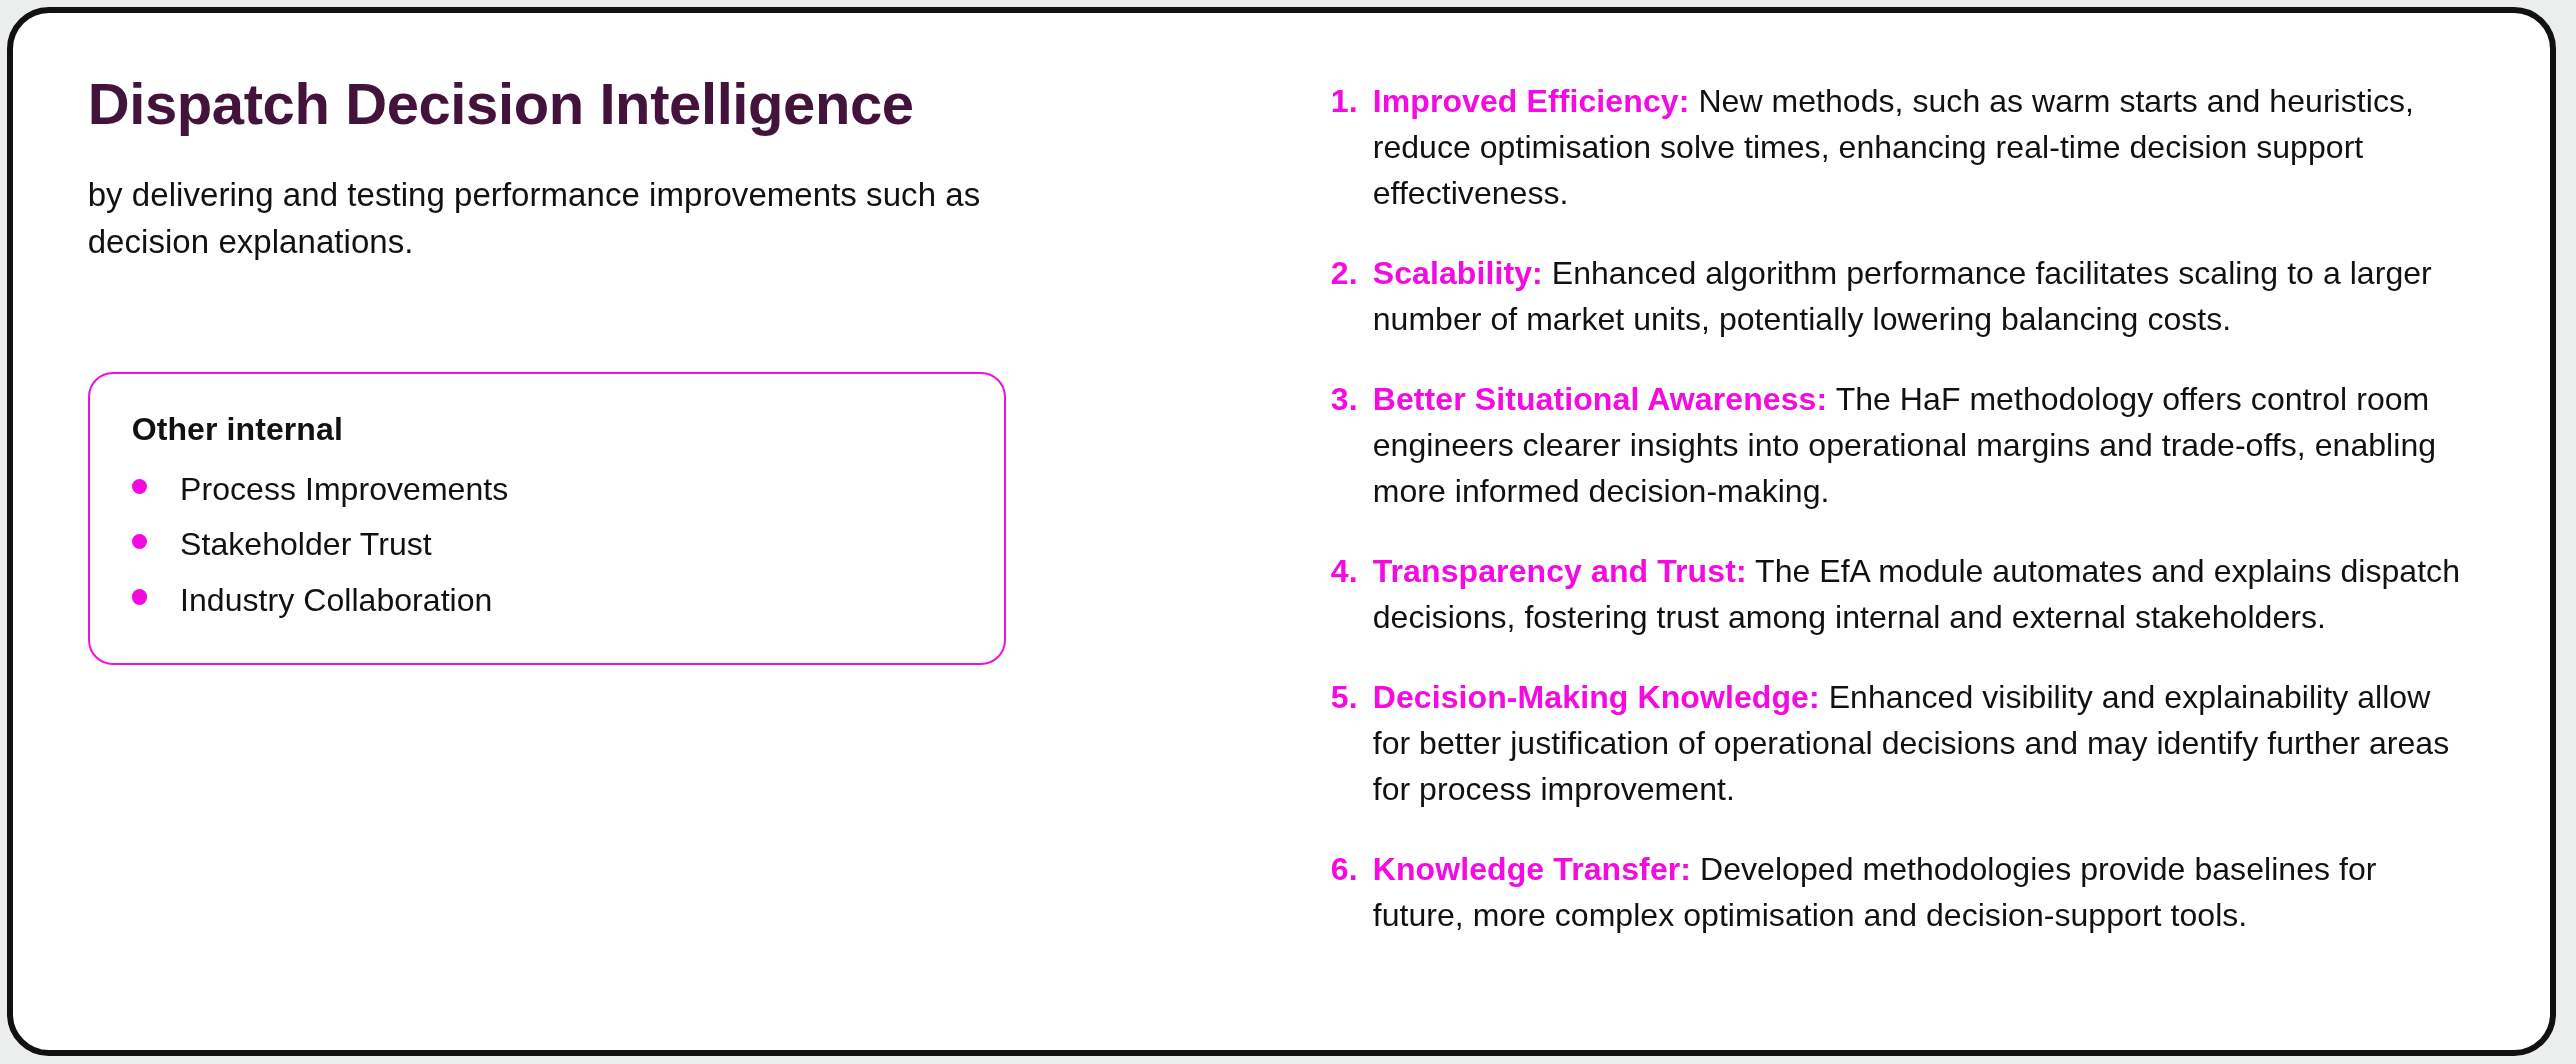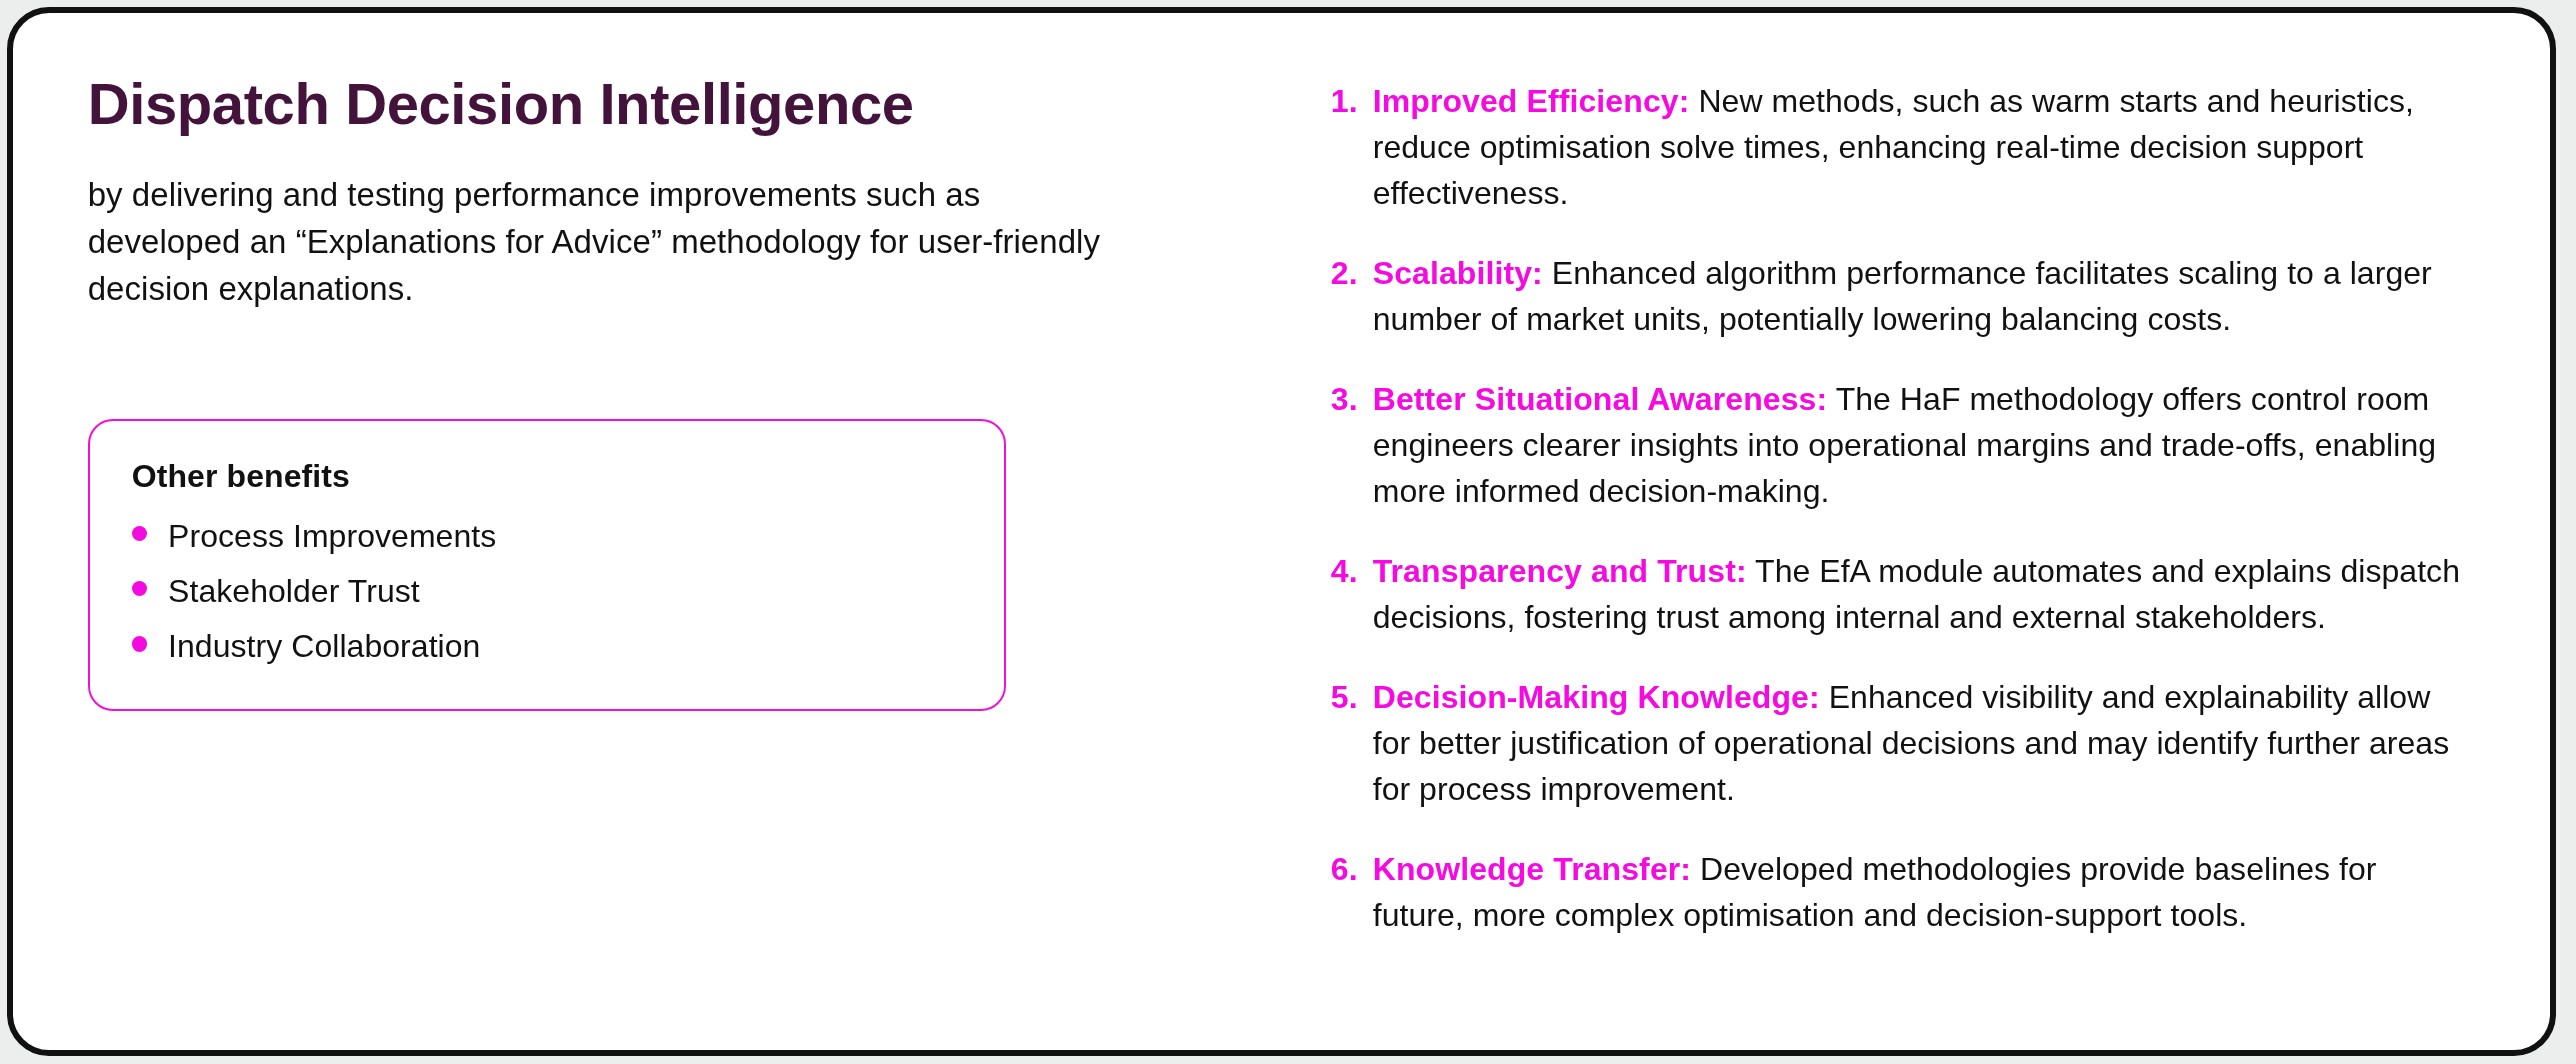--- a/index.html
+++ b/index.html
@@ -71,20 +71,21 @@
     font-weight: 700;
     color: #111111;
     letter-spacing: 0.1px;
     margin-bottom: 21px;
   }
 
   .benefit-row {
     display: flex;
     align-items: baseline;
     margin-top: 14.4px;
+    gap: 12px;
   }
   .benefit-bullet {
     flex: 0 0 auto;
     width: 15.4px;
     height: 15.4px;
     border-radius: 50%;
     background: #f30ae0;
     margin-right: 21px;
     position: relative;
     top: -5.8px;
@@ -139,26 +140,25 @@
 
 <div id="slide-card">
   <div id="content-columns">
 
     <div id="left-column">
 
       <h1 id="page-title">Dispatch Decision Intelligence</h1>
 
       <div id="intro-paragraph">
         <span class="pline">by delivering and testing performance improvements such as</span>
-        <span class="pline">developed an “Explanations for Advice” methodology for user-friendly</span>
         <span class="pline">decision explanations.</span>
       </div>
 
       <div id="benefits-box">
-        <div id="benefits-heading">Other benefits</div>
+        <div id="benefits-heading">Other internal</div>
 
         <div class="benefit-row">
           <span class="benefit-bullet"></span>
           <span class="benefit-label">Process Improvements</span>
         </div>
         <div class="benefit-row">
           <span class="benefit-bullet"></span>
           <span class="benefit-label">Stakeholder Trust</span>
         </div>
         <div class="benefit-row">

